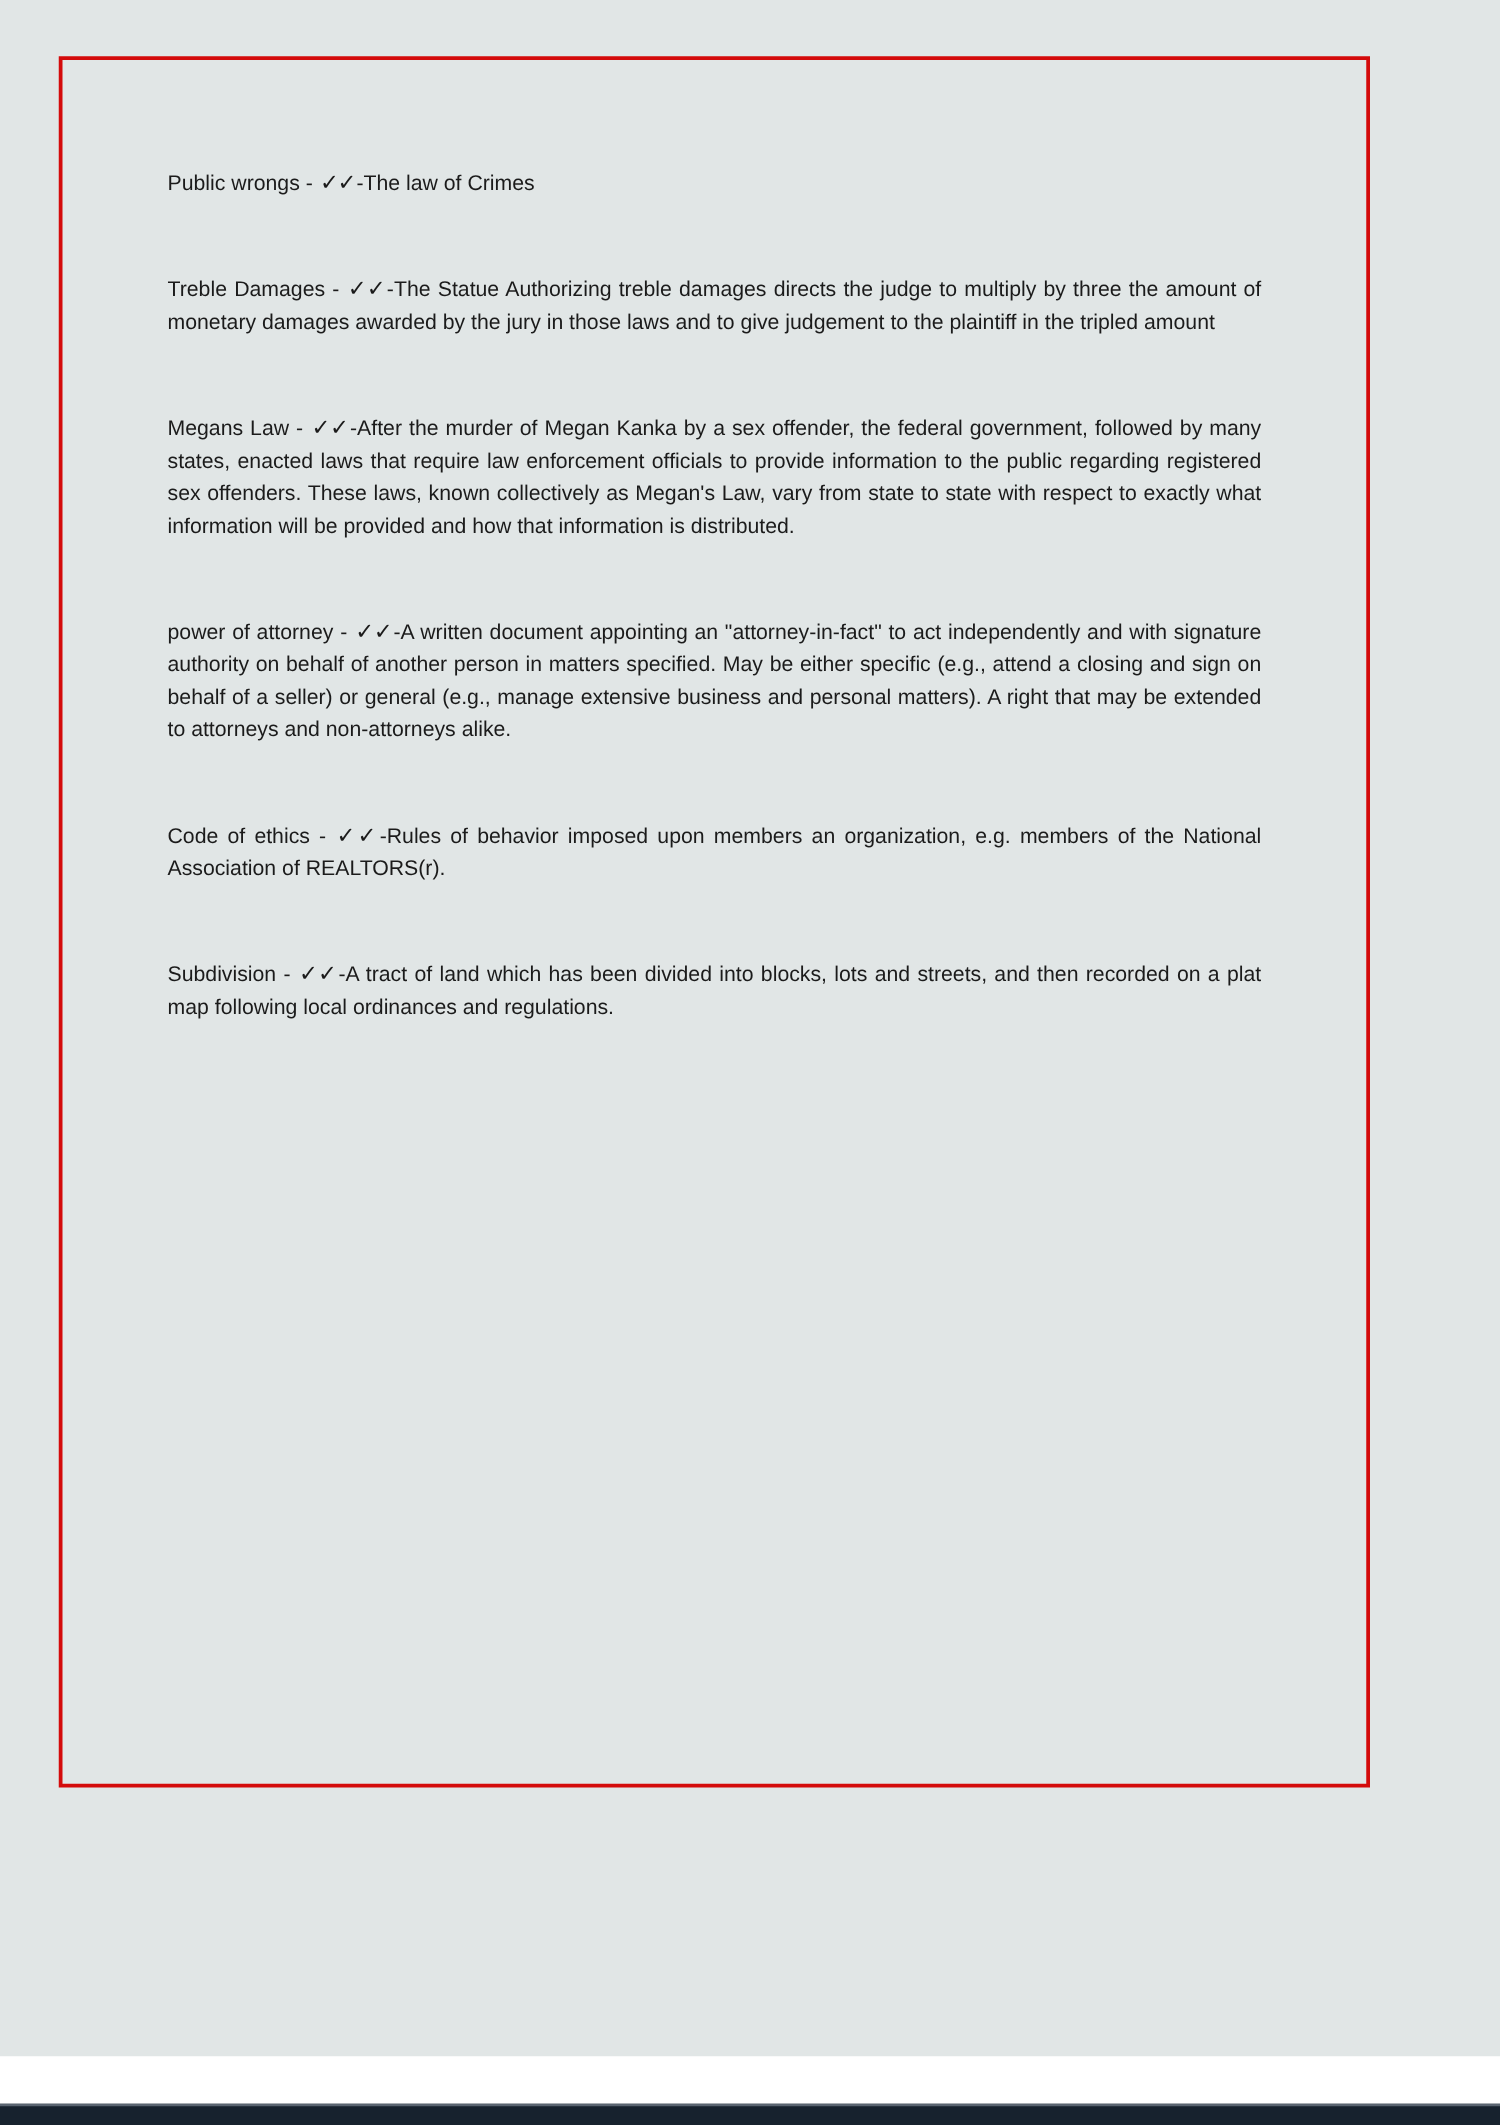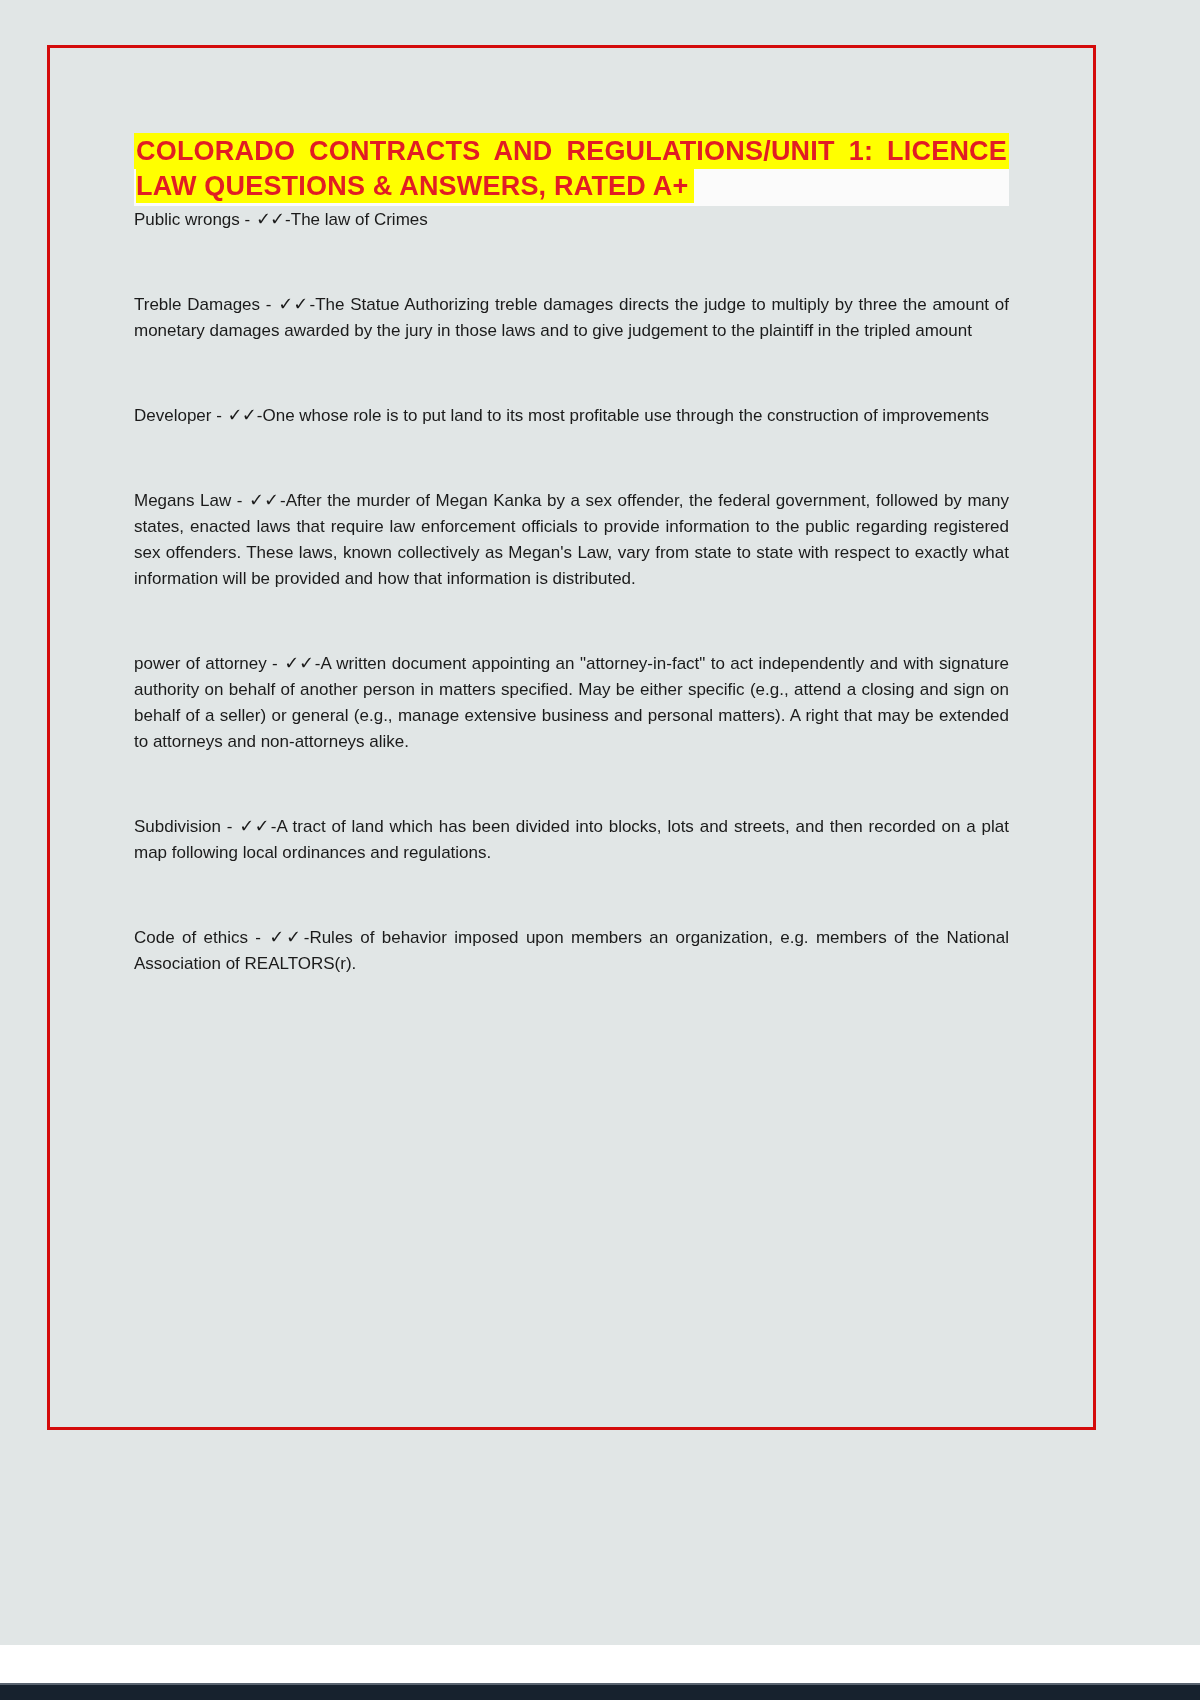--- a/index.html
+++ b/index.html
@@ -75,40 +75,33 @@
     bottom: 0;
     height: 15px;
     background: #17222e;
     border-top: 2px solid #5a6470;
   }
 </style>
 </head>
 <body>
 
 <div class="frame">
-  <div class="doc-title">
-    <div class="title-line1">COLORADO CONTRACTS AND REGULATIONS/UNIT 1: LICENCE</div>
-    <div class="title-line2-wrap">
-      <span class="l2">LAW QUESTIONS &amp; ANSWERS, RATED A+</span>
-    </div>
-  </div>
 
   <div class="entries" id="entries">
   <p class="entry"><span class="term">Public wrongs</span><span class="sep"> - </span><span class="check">✓✓</span><span class="dash">-</span><span class="def">The law of Crimes</span></p>
 
 
   <p class="entry"><span class="term">Treble Damages</span><span class="sep"> - </span><span class="check">✓✓</span><span class="dash">-</span><span class="def">The Statue Authorizing treble damages directs the judge to multiply by three the amount of monetary damages awarded by the jury in those laws and to give judgement to the plaintiff in the tripled amount</span></p>
 
-  <p class="entry"><span class="term">Developer</span><span class="sep"> - </span><span class="check">✓✓</span><span class="dash">-</span><span class="def">One whose role is to put land to its most profitable use through the construction of improvements</span></p>
 
   <p class="entry"><span class="term">Megans Law</span><span class="sep"> - </span><span class="check">✓✓</span><span class="dash">-</span><span class="def">After the murder of Megan Kanka by a sex offender, the federal government, followed by many states, enacted laws that require law enforcement officials to provide information to the public regarding registered sex offenders. These laws, known collectively as Megan's Law, vary from state to state with respect to exactly what information will be provided and how that information is distributed.</span></p>
 
   <p class="entry"><span class="term">power of attorney</span><span class="sep"> - </span><span class="check">✓✓</span><span class="dash">-</span><span class="def">A written document appointing an "attorney-in-fact" to act independently and with signature authority on behalf of another person in matters specified. May be either specific (e.g., attend a closing and sign on behalf of a seller) or general (e.g., manage extensive business and personal matters). A right that may be extended to attorneys and non-attorneys alike.</span></p>
 
+  <p class="entry"><span class="term">Code of ethics</span><span class="sep"> - </span><span class="check">✓✓</span><span class="dash">-</span><span class="def">Rules of behavior imposed upon members an organization, e.g. members of the National Association of REALTORS(r).</span></p>
+
   <p class="entry"><span class="term">Subdivision</span><span class="sep"> - </span><span class="check">✓✓</span><span class="dash">-</span><span class="def">A tract of land which has been divided into blocks, lots and streets, and then recorded on a plat map following local ordinances and regulations.</span></p>
-
-  <p class="entry"><span class="term">Code of ethics</span><span class="sep"> - </span><span class="check">✓✓</span><span class="dash">-</span><span class="def">Rules of behavior imposed upon members an organization, e.g. members of the National Association of REALTORS(r).</span></p>
 
 </div>
 </div>
 
 <div class="footer-white"></div>
 <div class="footer-dark"></div>
 
 </body></html>

